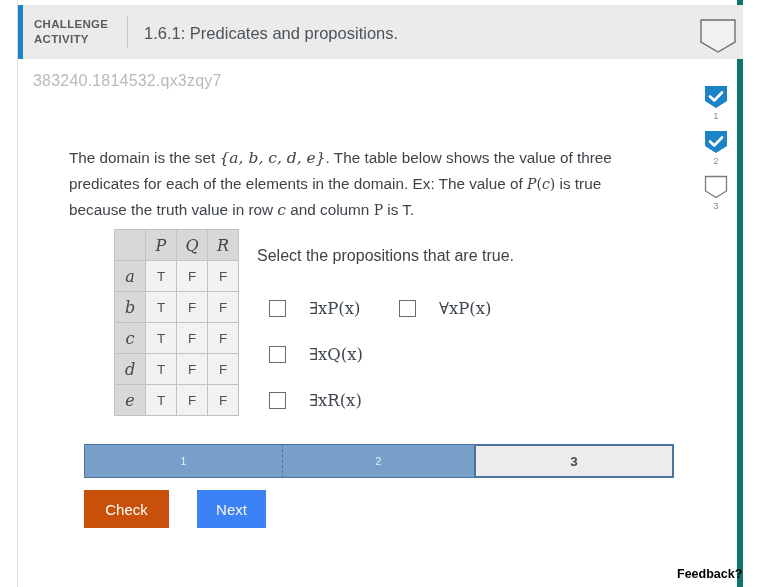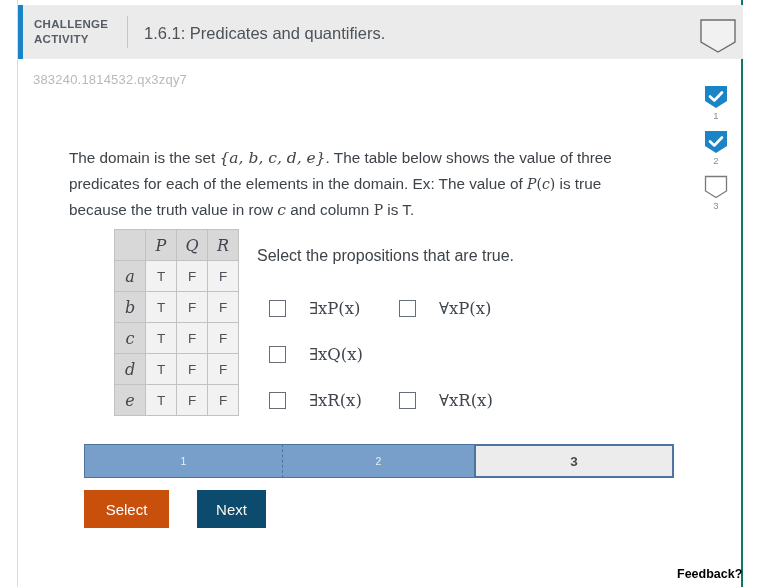--- a/index.html
+++ b/index.html
@@ -18,21 +18,21 @@
 
   
   .card {
     position: absolute;
     left: 17px;
     top: 0px;
     width: 726px;
     height: 587px;
     background: #ffffff;
     border-left: 1px solid #dcdcdc;
-    border-right: 2px solid #0f766e;
+    border-right: 6px solid #0f766e;
     box-sizing: border-box;
   }
 
   
   .header {
     position: absolute;
     left: 0px;
     top: 5px;
     width: 725px;
     height: 54px;
@@ -81,21 +81,21 @@
     top: 14px;
     width: 36px;
     height: 34px;
   }
 
   
   .activity-id {
     position: absolute;
     left: 15px;
     top: 72px;
-    font-size: 13px;
+    font-size: 16px;
     color: #b9b9b9;
     letter-spacing: 0.2px;
   }
   .jump-link {
     position: absolute;
     left: 68px;
     top: 101px;
     font-size: 15.5px;
     color: #3f6fa8;
     text-decoration: none;
@@ -250,21 +250,21 @@
     padding: 0;
   }
   .btn-check {
     left: 66px;
     width: 85px;
     background: #c8500a;
   }
   .btn-next {
     left: 179px;
     width: 69px;
-    background: #0c4a6e;
+    background: #3b82f6;
     color: #fdf5ee;
     cursor: default;
   }
 
   .feedback {
     position: absolute;
     left: 659px;
     top: 567px;
     font-size: 12.5px;
     font-weight: bold;
@@ -299,21 +299,21 @@
 <div id="page">
   <div class="card">
 
     <div class="header">
       <div class="header-accent"></div>
       <div class="header-kicker">
         <span>CHALLENGE</span>
         <span>ACTIVITY</span>
       </div>
       <div class="header-divider"></div>
-      <div class="header-title">1.6.1: Predicates and quantifiers.</div>
+      <div class="header-title">1.6.1: Predicates and propositions.</div>
       <div class="header-badge">
         <svg width="36" height="34" viewBox="0 0 36 34">
           <path d="M1 1 L35 1 L35 23 L18 33 L1 23 Z" fill="#f1f1f1" stroke="#6e6e6e" stroke-width="1.4"></path>
         </svg>
       </div>
     </div>
 
     <div class="activity-id">383240.1814532.qx3zqy7</div>
 
 
@@ -379,34 +379,30 @@
         <div class="prop-cell">
           <div class="checkbox"></div>
           <div class="prop-text">∃xQ(x)</div>
         </div>
       </div>
       <div class="prop-row">
         <div class="prop-cell">
           <div class="checkbox"></div>
           <div class="prop-text">∃xR(x)</div>
         </div>
-        <div class="prop-cell second">
-          <div class="checkbox"></div>
-          <div class="prop-text">∀xR(x)</div>
-        </div>
       </div>
     </div>
 
     <div class="progress">
       <div class="seg done s1">1</div>
       <div class="seg done s2">2</div>
       <div class="seg current">3</div>
     </div>
 
-    <button class="btn btn-check">Select</button>
+    <button class="btn btn-check">Check</button>
     <button class="btn btn-next">Next</button>
 
     <a class="feedback" href="#">Feedback?</a>
 
   </div>
 
   <div class="rail">
     <div class="rail-item">
       <svg class="badge-svg" width="24" height="24" viewBox="0 0 24 24">
         <path d="M1 1 L23 1 L23 16 L12 23 L1 16 Z" fill="#1a84c7"></path>

